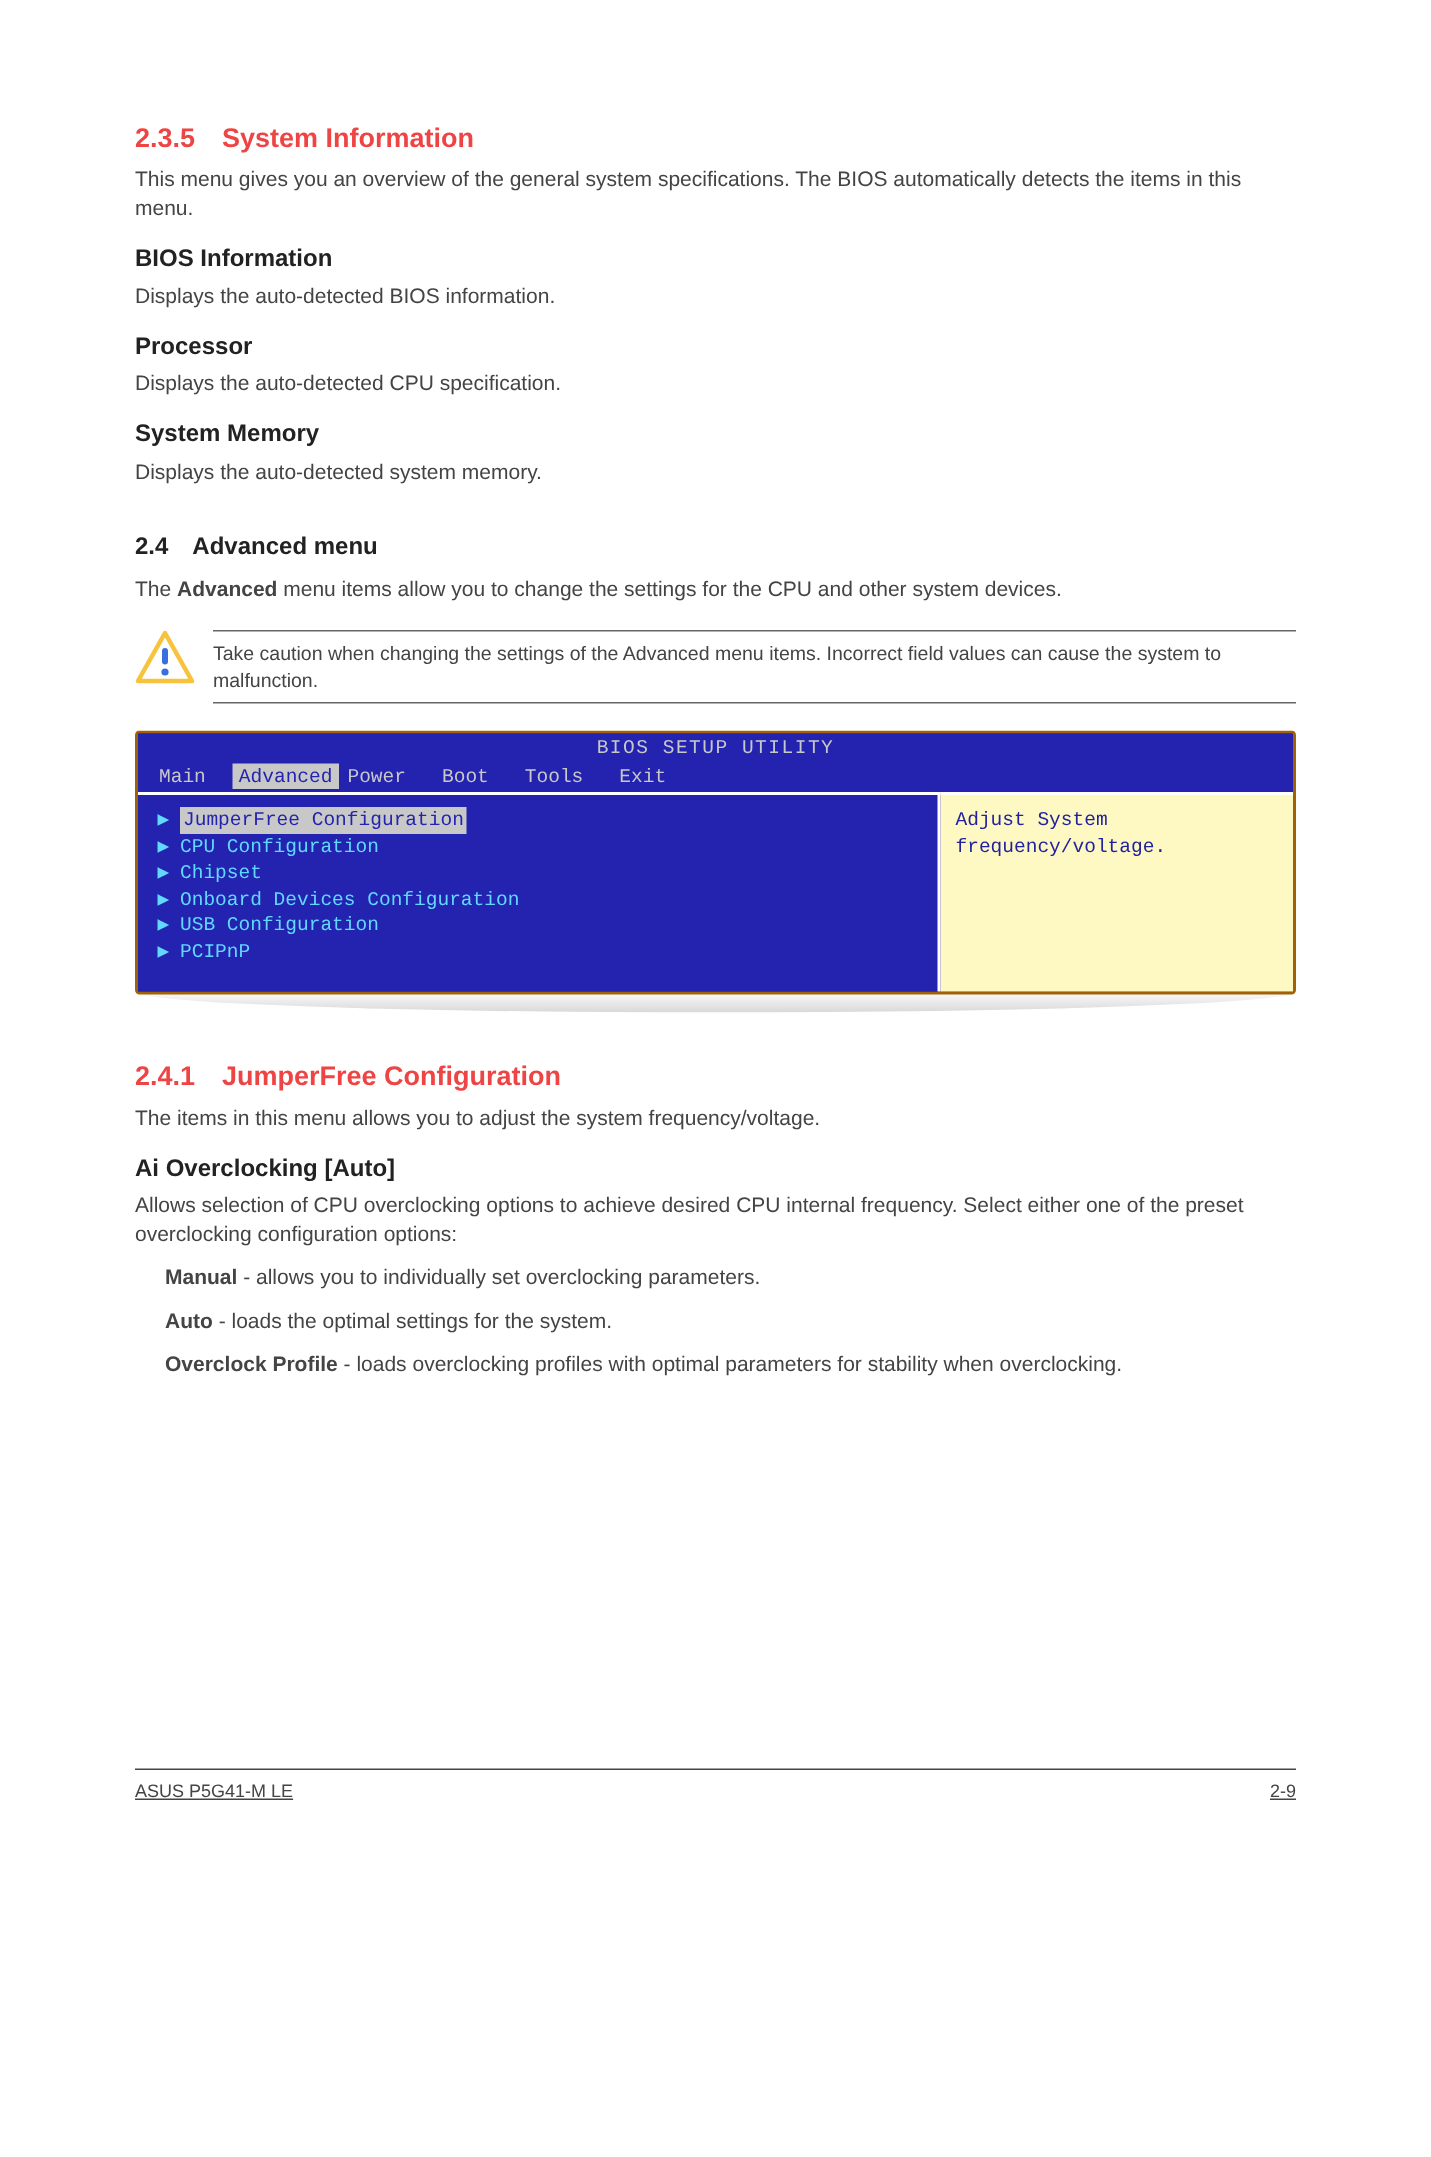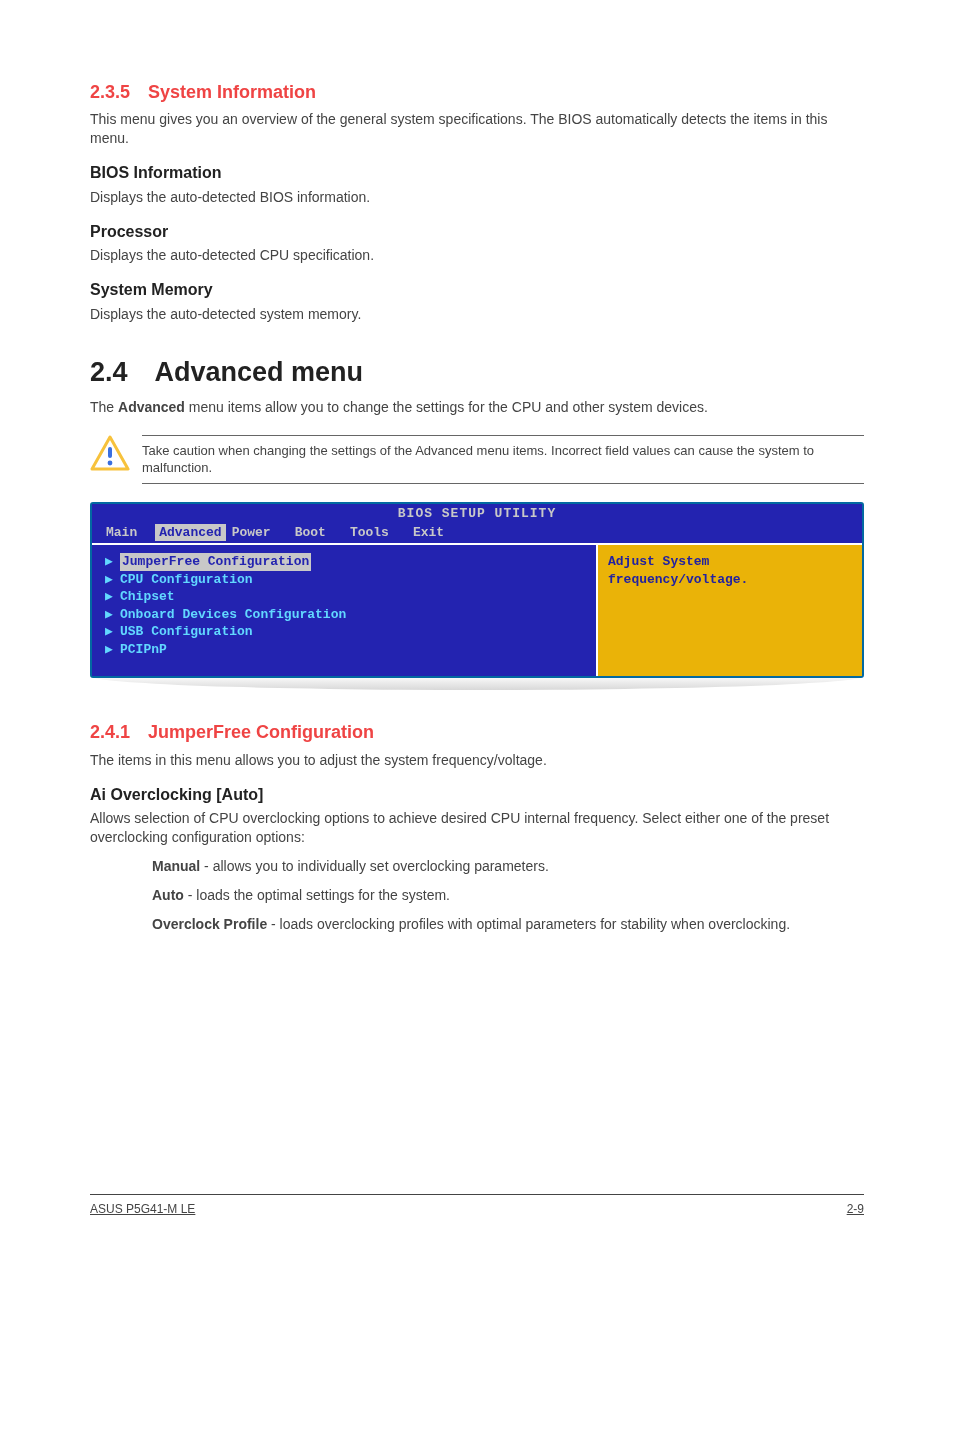--- a/index.html
+++ b/index.html
@@ -7,39 +7,39 @@
     font-family: Arial, Helvetica, sans-serif;
     color: #333;
     background: #fff;
     width: 954px;
     margin: 0 auto;
     padding: 80px 90px 40px 90px;
     font-size: 14px;
     line-height: 1.35;
   }
   .h3 { font-size: 18px; font-weight: bold; color: #ef4444; margin-bottom: 6px; }
-  .h2 { font-size: 27px; font-weight: bold; color: #222; margin-bottom: 8px; margin-top: 28px; }
+  .h2 { font-size: 16px; font-weight: bold; color: #222; margin-bottom: 8px; margin-top: 28px; }
   .h4 { font-size: 16px; font-weight: bold; color: #222; margin-top: 14px; margin-bottom: 4px; }
   .para { color: #444; margin-bottom: 4px; }
   .bold { font-weight: bold; }
   .caution-row { display: flex; align-items: flex-start; gap: 12px; margin: 6px 0; }
   .caution-icon { flex-shrink: 0; width: 40px; }
   .caution-text-block { flex: 1; border-top: 1px solid #666; border-bottom: 1px solid #666; padding: 6px 0; font-size: 13px; color: #444; }
   .bios-box {
     margin-top: 18px;
     border-radius: 0;
     overflow: hidden;
   }
   .bios-inner {
     background: #2323b0;
     padding: 0;
     font-family: "Courier New", monospace;
     font-size: 13px;
-    font-weight: bold;
-    border: 2px solid #0369a1;
+    font-weight: normal;
+    border: 2px solid #a16207;
     border-radius: 3px;
     position: relative;
   }
   .bios-title-row {
     background: #2323b0;
     text-align: center;
     color: #c8c8c8;
     padding: 1px 0 0 0;
     letter-spacing: 1px;
   }
@@ -54,38 +54,38 @@
   .bios-menu-item.selected { background: #c8c8c8; color: #2323b0; padding: 0 4px; }
   .bios-body-row { display: flex; align-items: stretch; }
   .bios-left {
     flex: 1;
     background: #2323b0;
     padding: 8px 12px 18px 12px;
     border-top: 2px solid #fff;
     border-right: 2px solid #fff;
   }
   .bios-right {
-    width: 264px;
-    background: #eab308;
+    width: 235px;
+    background: #fef9c3;
     color: #2222a0;
     padding: 8px 10px 18px 10px;
     border-top: 2px solid #fff;
   }
   .bios-item { display: flex; align-items: center; gap: 6px; color: #62d8ff; line-height: 1.35; }
   .bios-item.selected .bios-label { background: #c8c8c8; color: #2323b0; padding: 0 2px; }
   .bios-arrow { color: #62d8ff; width: 10px; text-align: center; }
   .bios-bottom-curve {
     height: 14px;
     background: linear-gradient(to bottom, #fdfdfd, #d8d8d8);
     border-radius: 0 0 50% 50% / 0 0 100% 100%;
     margin-top: -2px;
   }
   .sec-gap-lg { margin-top: 30px; }
   .sec-gap-md { margin-top: 18px; }
-  .indent-block { margin-left: 62px; margin-top: 10px; }
+  .indent-block { margin-left: 20px; margin-top: 10px; }
   .footer {
     display: flex;
     justify-content: space-between;
     border-top: 1px solid #444;
     margin-top: 260px;
     padding-top: 6px;
     font-size: 12px;
     color: #444;
     text-decoration: underline;
   }

